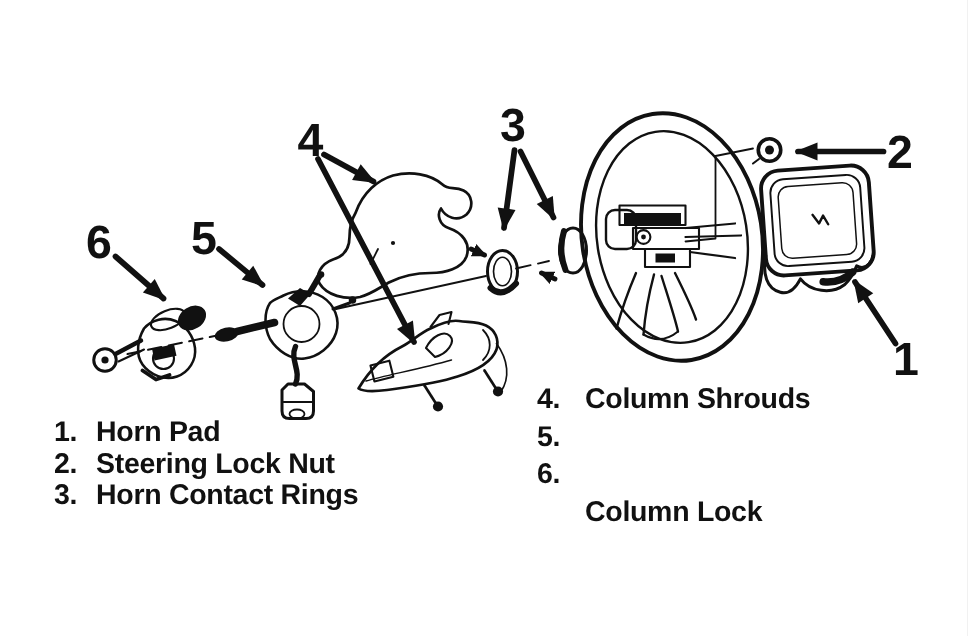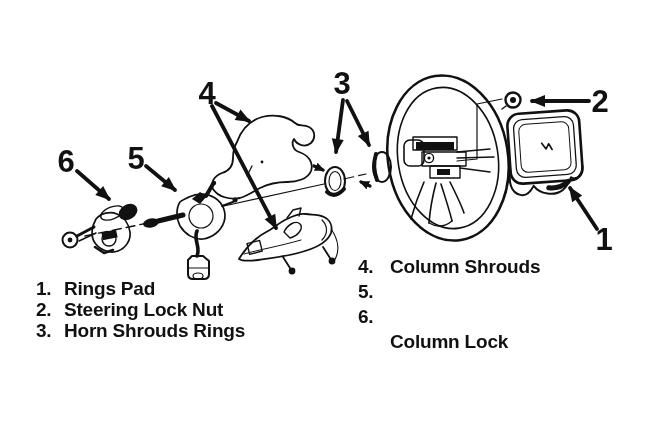--- a/index.html
+++ b/index.html
@@ -152,29 +152,29 @@
     <text class="callout" x="600" y="112" text-anchor="middle">2</text>
     <text class="callout" x="342" y="94" text-anchor="middle">3</text>
     <text class="callout" x="207" y="104" text-anchor="middle">4</text>
     <text class="callout" x="136" y="169" text-anchor="middle">5</text>
     <text class="callout" x="66" y="172" text-anchor="middle">6</text>
   </svg>
 
   <div class="legend legend-left">
     <div class="lrow">
       <span class="lnum">1.</span>
-      <span class="ltext">Rings Pad</span>
+      <span class="ltext">Horn Pad</span>
     </div>
     <div class="lrow">
       <span class="lnum">2.</span>
       <span class="ltext">Steering Lock Nut</span>
     </div>
     <div class="lrow">
       <span class="lnum">3.</span>
-      <span class="ltext">Horn Shrouds Rings</span>
+      <span class="ltext">Horn Contact Rings</span>
     </div>
   </div>
 
   <div class="legend legend-right">
     <div class="lrow">
       <span class="lnum">4.</span>
       <span class="ltext">Column Shrouds</span>
     </div>
     <div class="lrow">
       <span class="lnum">5.</span>

